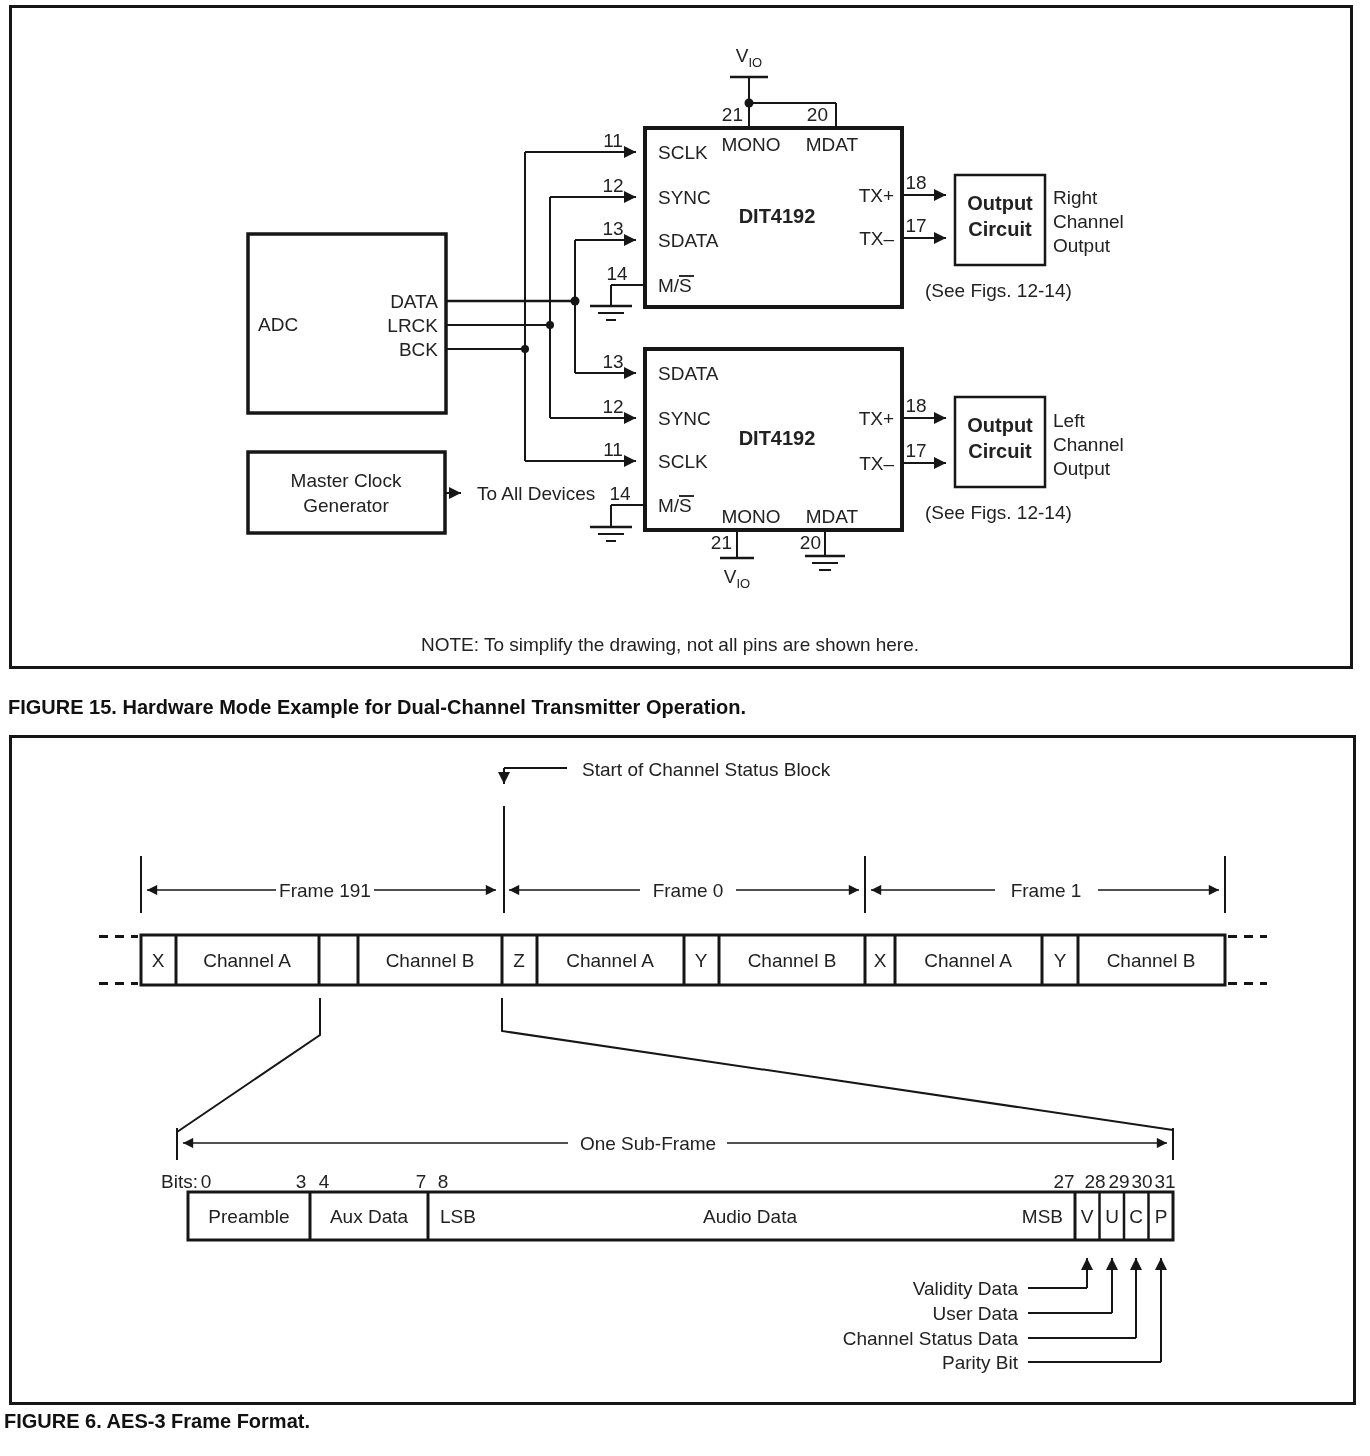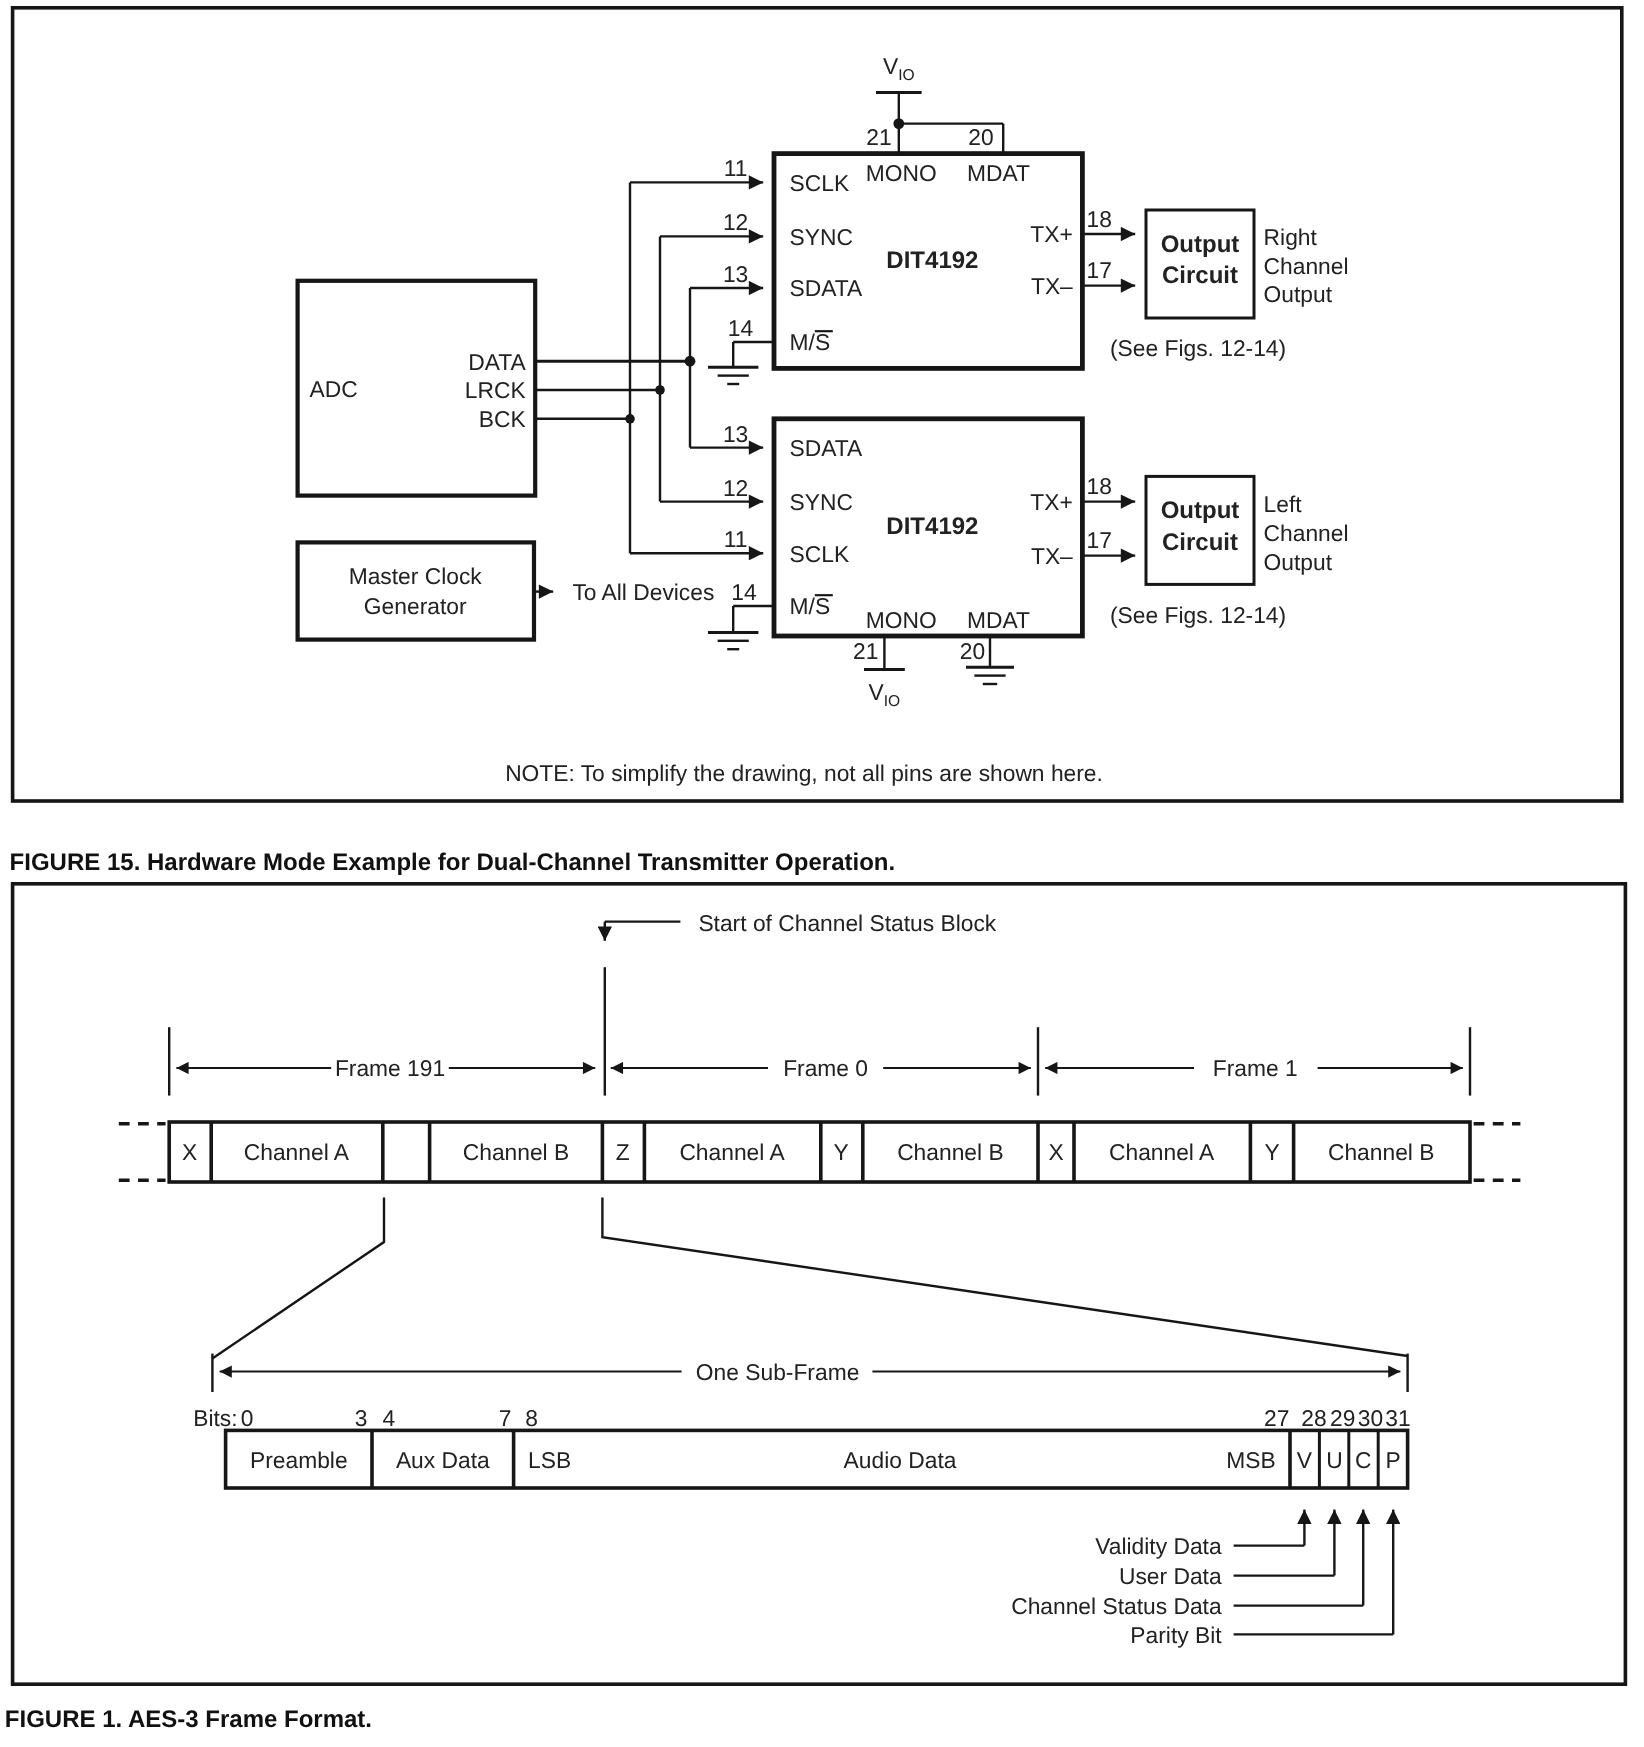--- a/index.html
+++ b/index.html
@@ -1,21 +1,21 @@
 <!DOCTYPE html>
 <html><head>
 <meta charset="utf-8">
 <style>
   html,body{margin:0;padding:0;background:#ffffff;}
   body{width:1370px;height:1456px;position:relative;font-family:"Liberation Sans",sans-serif;color:#1c1c1c;}
   svg{position:absolute;left:0;top:0;}
   svg text{fill:#222222;font-family:"Liberation Sans",sans-serif;font-size:19px;}
   svg text.b{font-weight:bold;font-size:20px;}
   svg line,svg rect,svg polyline{stroke:#161616;}
-  .caption{position:absolute;font-size:20px;font-weight:bold;color:#111;white-space:nowrap;margin-top:12px;}
+  .caption{position:absolute;font-size:20px;font-weight:bold;color:#111;white-space:nowrap;}
   #cap15{left:8px;top:696px;}
   #cap3{left:4px;top:1410px;}
 </style>
 </head>
 <body>
 
 <svg width="1370" height="1456" viewBox="0 0 1370 1456">
   <defs>
     <marker id="arr" viewBox="0 0 10 10" refX="10" refY="5" markerWidth="8" markerHeight="6" orient="auto">
       <path d="M0,0 L10,5 L0,10 Z" fill="#161616"></path>
@@ -266,13 +266,13 @@
       <line x1="1161" y1="1362" x2="1161" y2="1258" stroke-width="2" marker-end="url(#arr)"></line>
     </g>
     <text x="1018" y="1295" text-anchor="end">Validity Data</text>
     <text x="1018" y="1320" text-anchor="end">User Data</text>
     <text x="1018" y="1345" text-anchor="end">Channel Status Data</text>
     <text x="1018" y="1369" text-anchor="end">Parity Bit</text>
   </g>
 </svg>
 
 <div class="caption" id="cap15">FIGURE 15. Hardware Mode Example for Dual-Channel Transmitter Operation.</div>
-<div class="caption" id="cap3">FIGURE 1. AES-3 Frame Format.</div>
+<div class="caption" id="cap3">FIGURE 6. AES-3 Frame Format.</div>
 
 </body></html>

